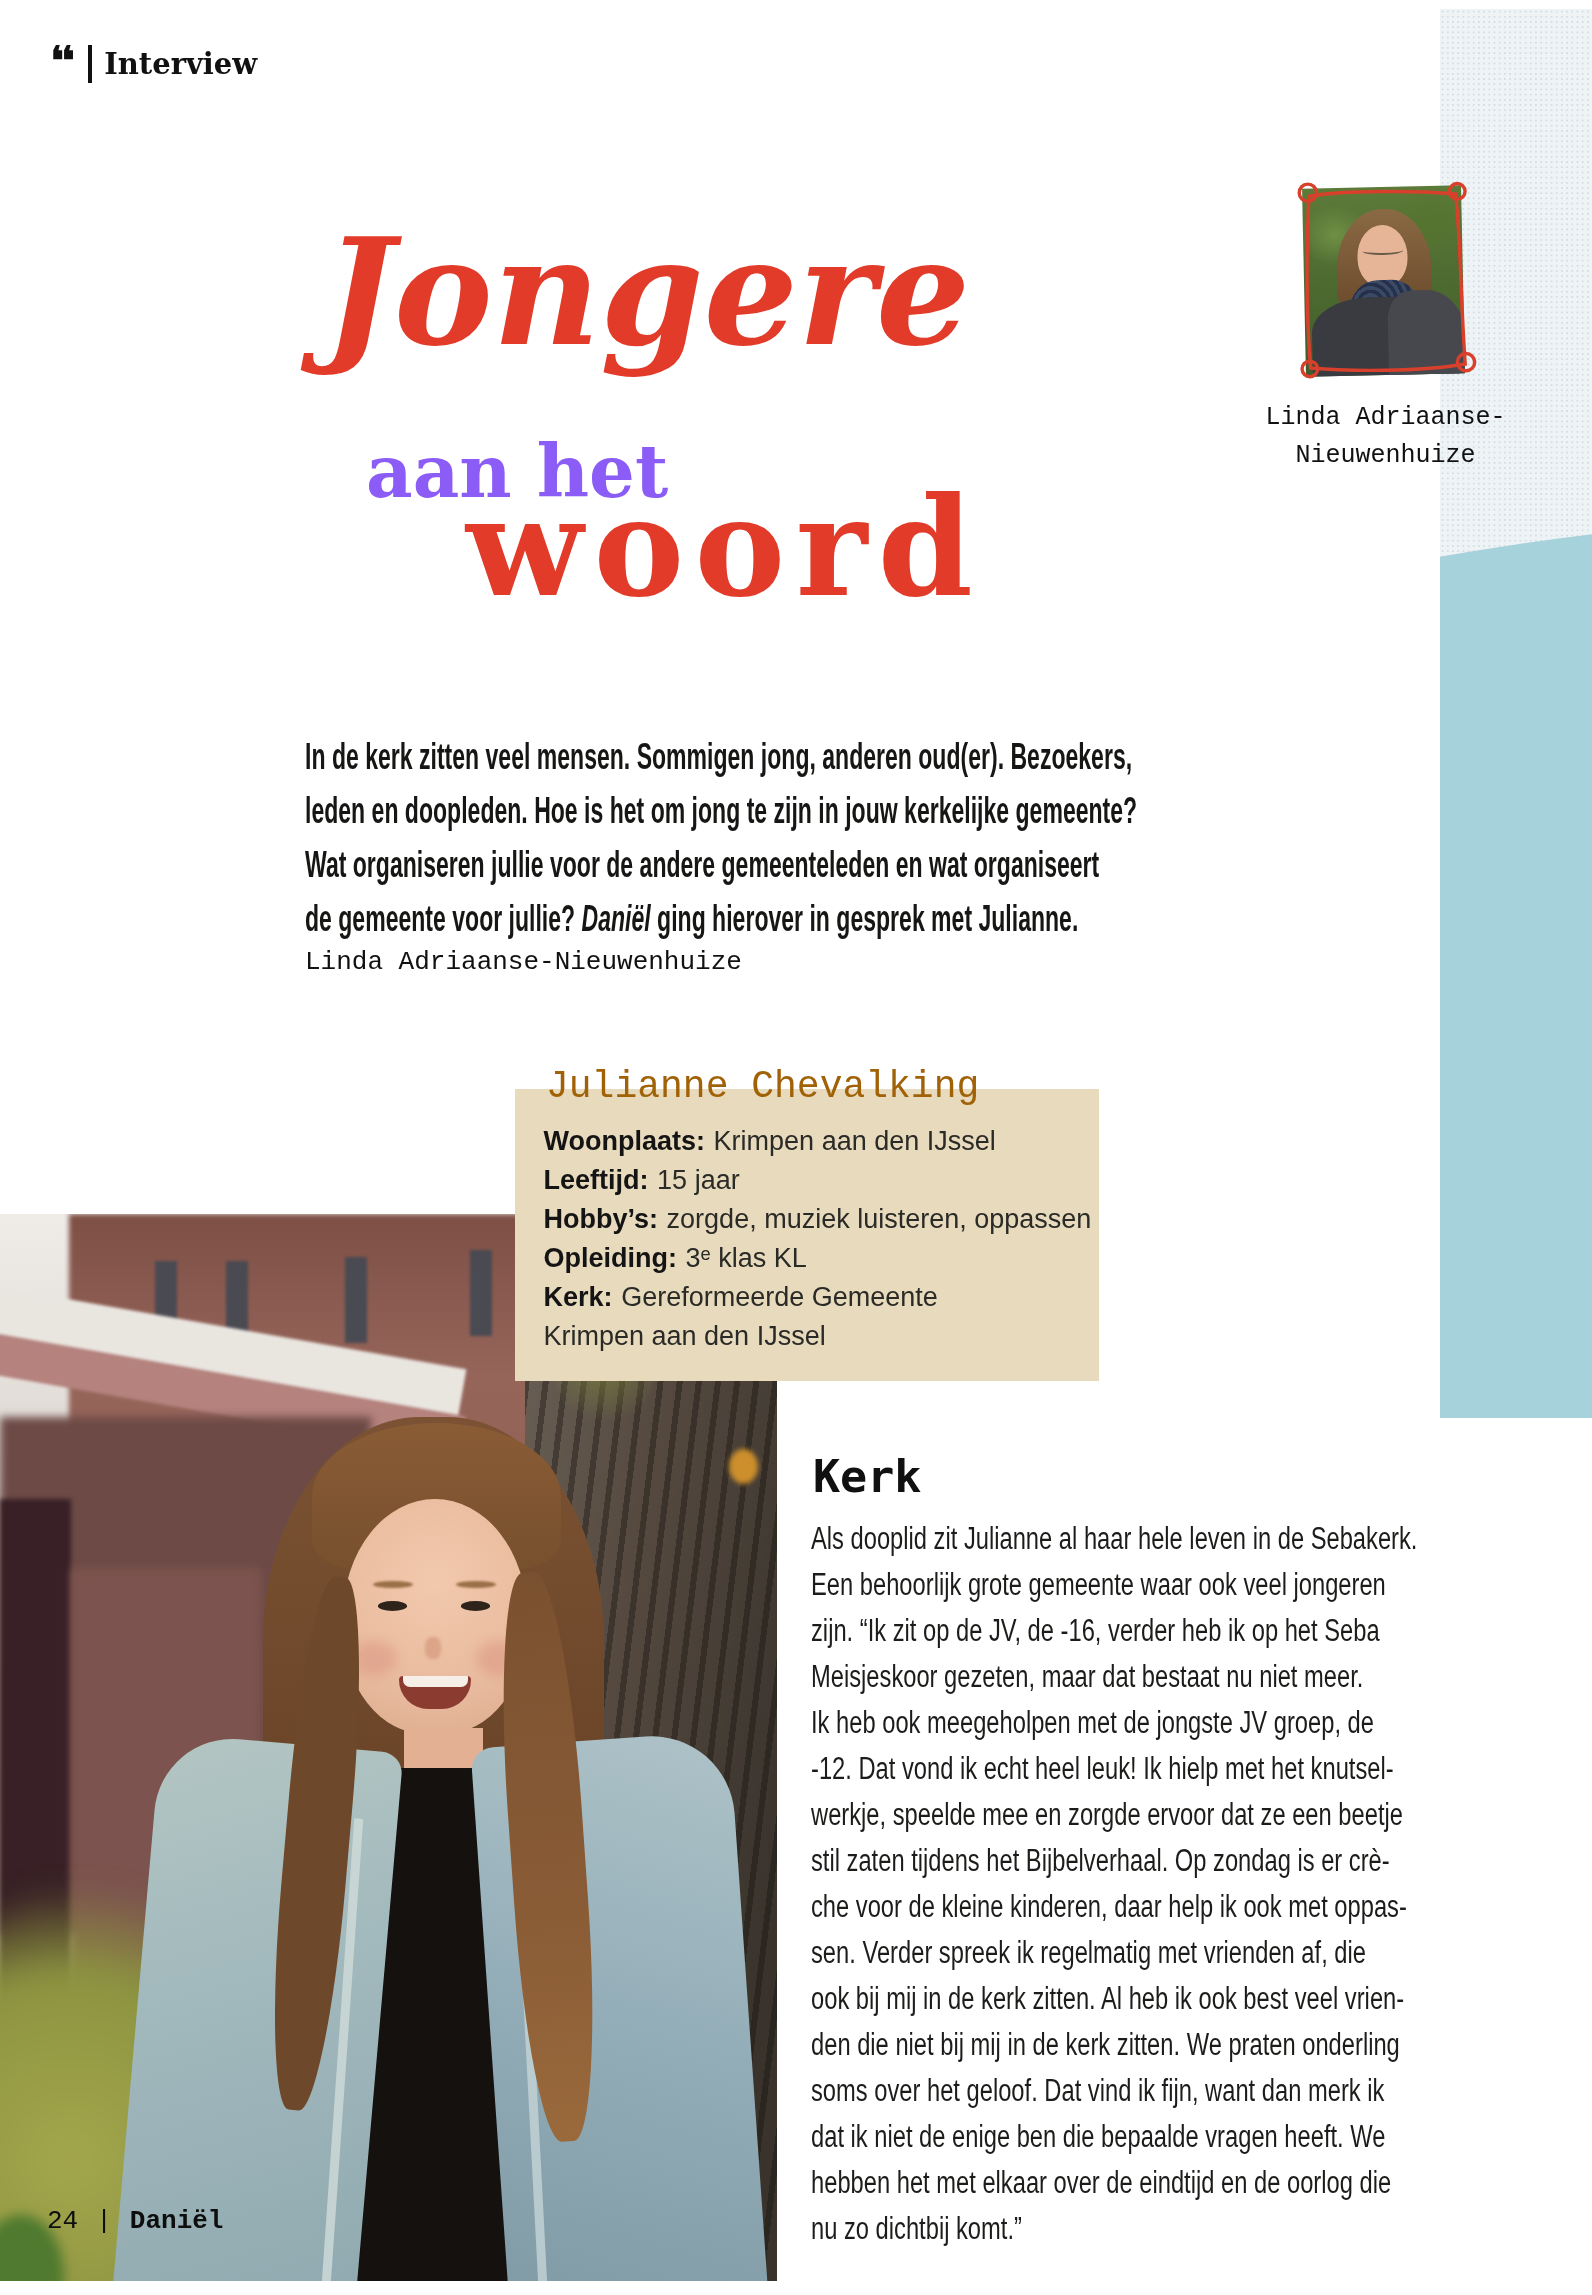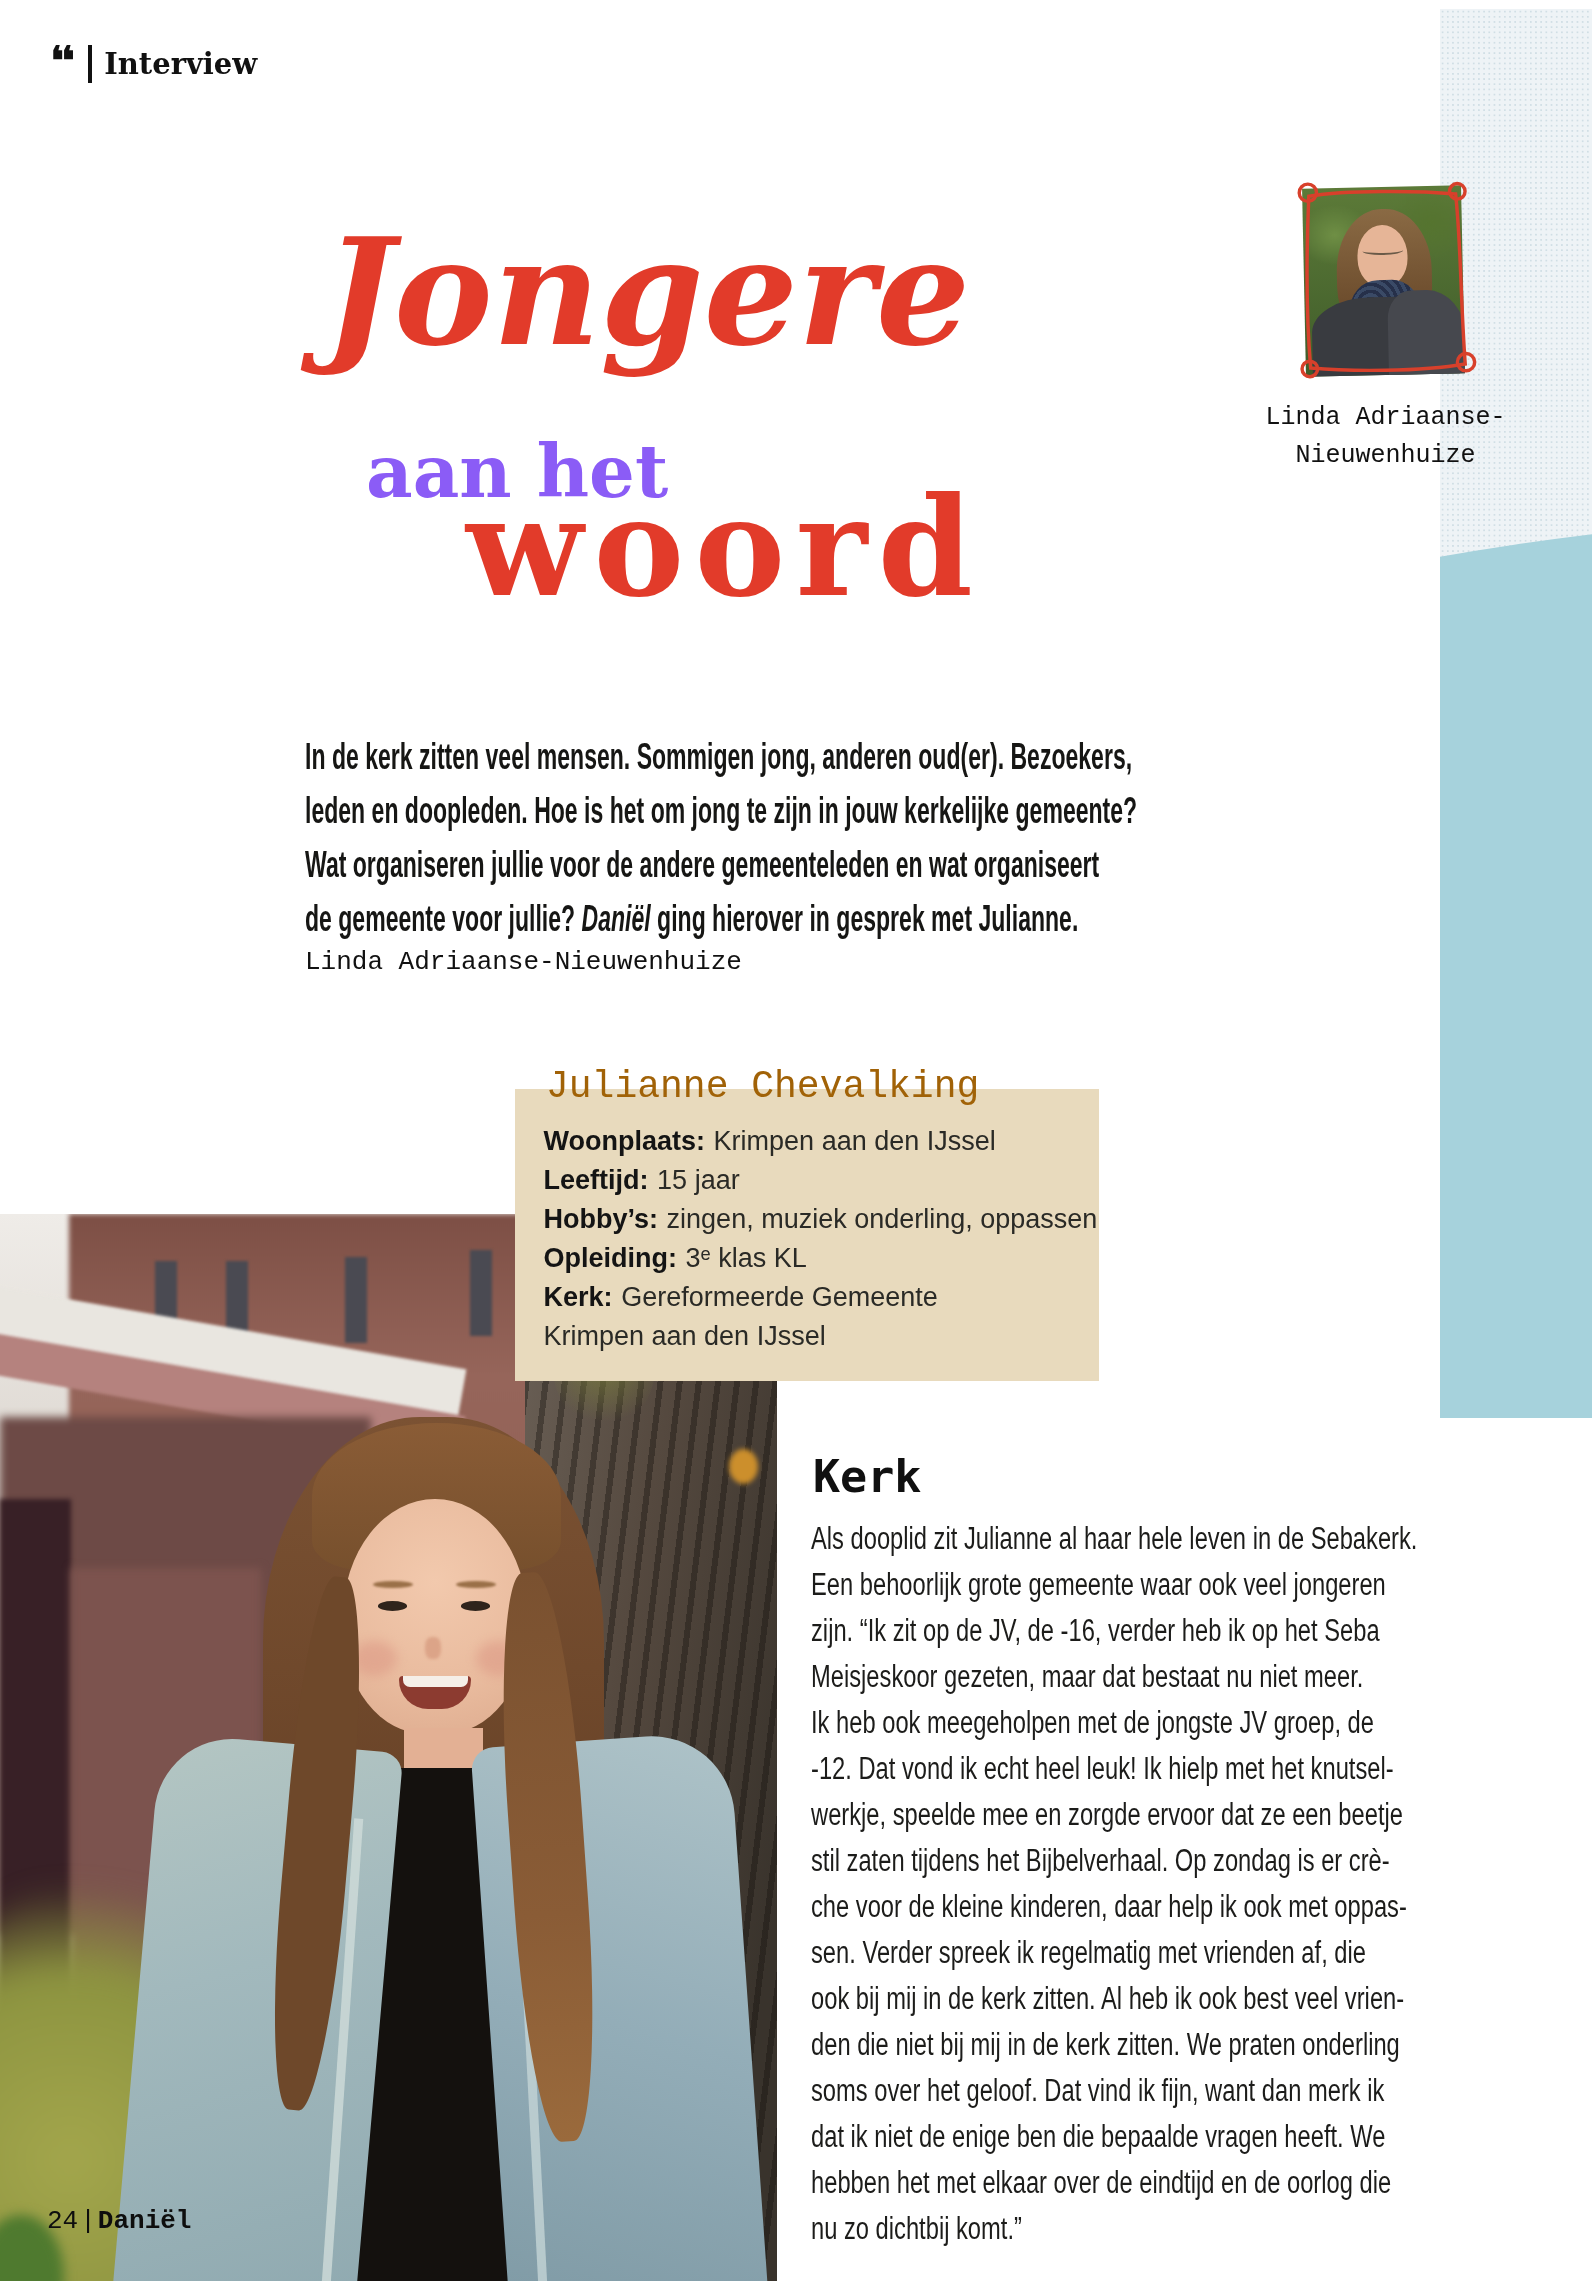--- a/index.html
+++ b/index.html
@@ -123,21 +123,21 @@
   .p-hairfrontR{position:absolute;left:511px;top:358px;width:74px;height:570px;border-radius:42%;
     background:linear-gradient(180deg,#7a5130,#8a5c36 60%,#9a6a3c);transform:rotate(-4deg);}
   
   .article-heading{position:absolute;left:813px;top:1450px;
     font-family:"DejaVu Sans Mono","Liberation Mono",monospace;font-weight:700;font-size:45px;color:#101010;}
   .article-body{position:absolute;left:811px;top:1516px;width:919px;
     transform:scaleX(0.765);transform-origin:left top;
     font-size:31px;line-height:46px;color:#1c1c1a;white-space:pre-line;}
   
   .footer{position:absolute;left:47px;top:2206px;z-index:3;
-    font-family:"Liberation Mono","DejaVu Sans Mono",monospace;font-size:26px;color:#0e0e0e;display:flex;gap:2px;align-items:flex-start;}
+    font-family:"Liberation Mono","DejaVu Sans Mono",monospace;font-size:26px;color:#0e0e0e;display:flex;gap:18px;align-items:flex-start;}
   .footer .mag{font-weight:700;}
 </style>
 </head>
 <body>
 
 <div class="side-panel">
   <div class="blue-circle"></div>
 </div>
 
 <div class="kicker">
@@ -216,21 +216,21 @@
   <div class="p-seamR"></div>
   <div class="p-hairfrontL"></div>
   <div class="p-hairfrontR"></div>
 </div>
 
 <div class="infobox-title">Julianne Chevalking</div>
 <div class="infobox">
   <div class="rows">
     <div class="row"><b>Woonplaats:</b><span>Krimpen aan den IJssel</span></div>
     <div class="row"><b>Leeftijd:</b><span>15 jaar</span></div>
-    <div class="row"><b>Hobby’s:</b><span>zingen, muziek onderling, oppassen</span></div>
+    <div class="row"><b>Hobby’s:</b><span>zorgde, muziek luisteren, oppassen</span></div>
     <div class="row"><b>Opleiding:</b><span>3ᵉ klas KL</span></div>
     <div class="row"><b>Kerk:</b><span>Gereformeerde Gemeente</span></div>
     <div class="row"><b></b><span>Krimpen aan den IJssel</span></div>
   </div>
 </div>
 
 <div class="article-heading">Kerk</div>
 <div class="article-body">Als dooplid zit Julianne al haar hele leven in de Sebakerk.
 Een behoorlijk grote gemeente waar ook veel jongeren
 zijn. “Ik zit op de JV, de -16, verder heb ik op het Seba

